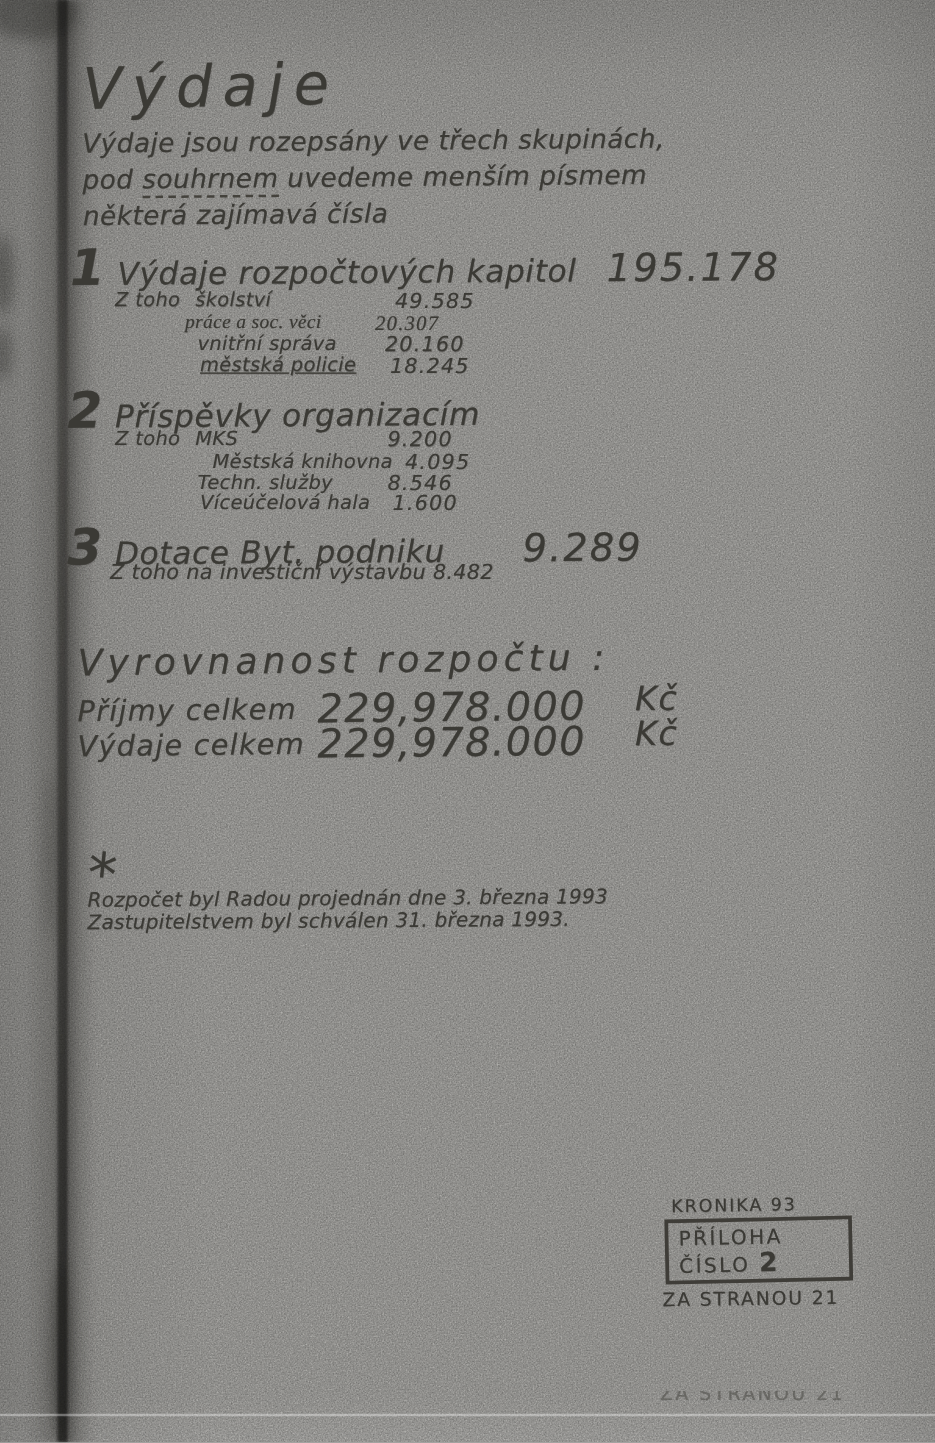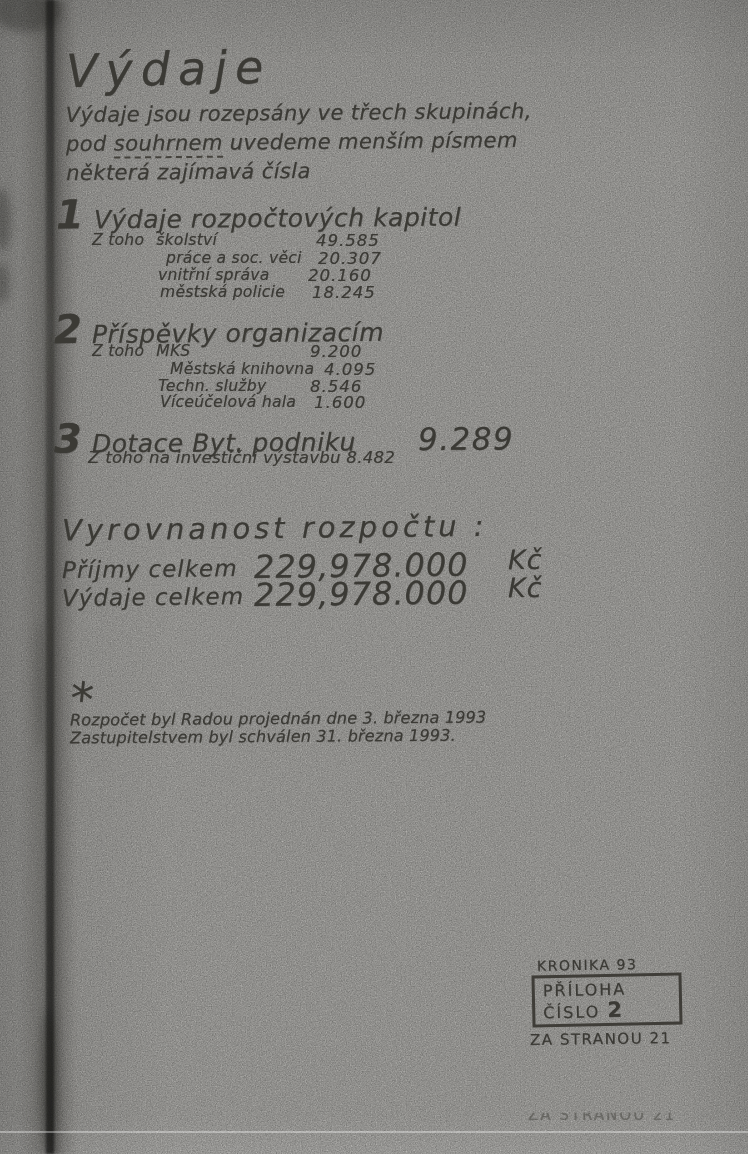--- a/index.html
+++ b/index.html
@@ -79,34 +79,35 @@
 
   <div class="hw intro" style="left:66px;top:99px;">
     <div>Výdaje jsou rozepsány ve třech skupinách,</div>
     <div><span>pod </span><span class="uline">souhrnem</span><span> uvedeme menším písmem</span></div>
     <div>některá zajímavá čísla</div>
   </div>
 
   <div class="hw sec-head" style="left:56px;top:190px;">
     <span class="sec-num">1</span>
     <span class="sec-label">Výdaje rozpočtových kapitol</span>
+    <span class="sec-value">195.178</span>
   </div>
   <div class="hw srow" style="left:92px;top:231px;">
     <span class="sprefix">Z toho</span><span>školství</span>
     <span class="sval" style="left:224px;">49.585</span>
   </div>
-  <div class="hw srow" style="left:166px;top:249px;">
+  <div class="hw srow" style="left:148px;top:249px;font-family:Liberation Serif, serif;">
     <span>práce a soc. věci</span>
     <span class="sval" style="left:152px;">20.307</span>
   </div>
   <div class="hw srow" style="left:158px;top:266px;">
     <span>vnitřní správa</span>
     <span class="sval" style="left:150px;">20.160</span>
   </div>
-  <div class="hw srow" style="left:160px;top:283px;">
+  <div class="hw srow" style="left:160px;top:283px;text-decoration:underline;">
     <span>městská policie</span>
     <span class="sval" style="left:152px;text-align:center;">18.245</span>
   </div>
 
   <div class="hw sec-head" style="left:54px;top:305px;">
     <span class="sec-num">2</span>
     <span class="sec-label">Příspěvky organizacím</span>
   </div>
   <div class="hw srow" style="left:92px;top:342px;">
     <span class="sprefix">Z toho</span><span>MKS</span>

